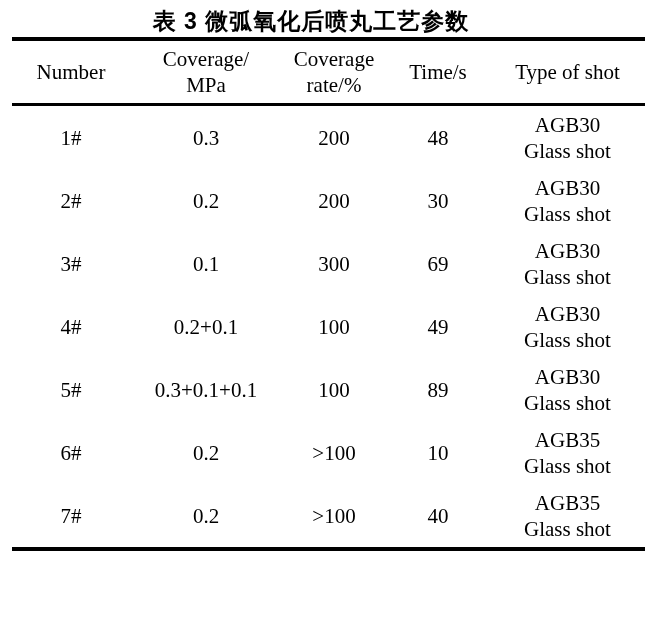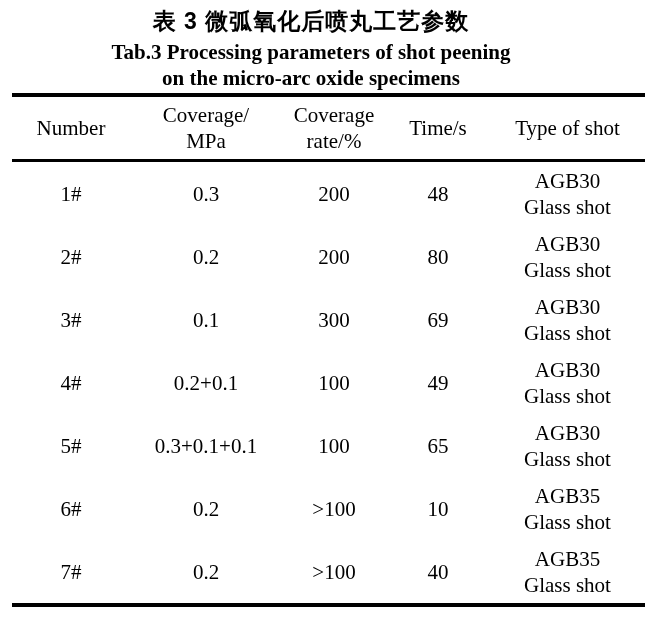--- a/index.html
+++ b/index.html
@@ -67,24 +67,20 @@
     white-space: pre-line;
     line-height: 26px;
     padding: 0;
   }
 </style>
 </head>
 <body>
 
 <div class="page">
   <div class="title-zh">表 3 微弧氧化后喷丸工艺参数</div>
-  <div class="title-en">
-    <span>Tab.3 Processing parameters of shot peening</span><br>
-    <span>on the micro-arc oxide specimens</span>
-  </div>
 
   <table class="params">
     <colgroup>
       <col style="width:118px">
       <col style="width:152px">
       <col style="width:104px">
       <col style="width:104px">
       <col style="width:155px">
     </colgroup>
     <thead>
@@ -104,21 +100,21 @@
           <td>0.3</td>
           <td>200</td>
           <td>48</td>
           <td>AGB30
 Glass shot</td>
         </tr>
         <tr>
           <td>2#</td>
           <td>0.2</td>
           <td>200</td>
-          <td>80</td>
+          <td>30</td>
           <td>AGB30
 Glass shot</td>
         </tr>
         <tr>
           <td>3#</td>
           <td>0.1</td>
           <td>300</td>
           <td>69</td>
           <td>AGB30
 Glass shot</td>
@@ -128,21 +124,21 @@
           <td>0.2+0.1</td>
           <td>100</td>
           <td>49</td>
           <td>AGB30
 Glass shot</td>
         </tr>
         <tr>
           <td>5#</td>
           <td>0.3+0.1+0.1</td>
           <td>100</td>
-          <td>65</td>
+          <td>89</td>
           <td>AGB30
 Glass shot</td>
         </tr>
         <tr>
           <td>6#</td>
           <td>0.2</td>
           <td>&gt;100</td>
           <td>10</td>
           <td>AGB35
 Glass shot</td>

